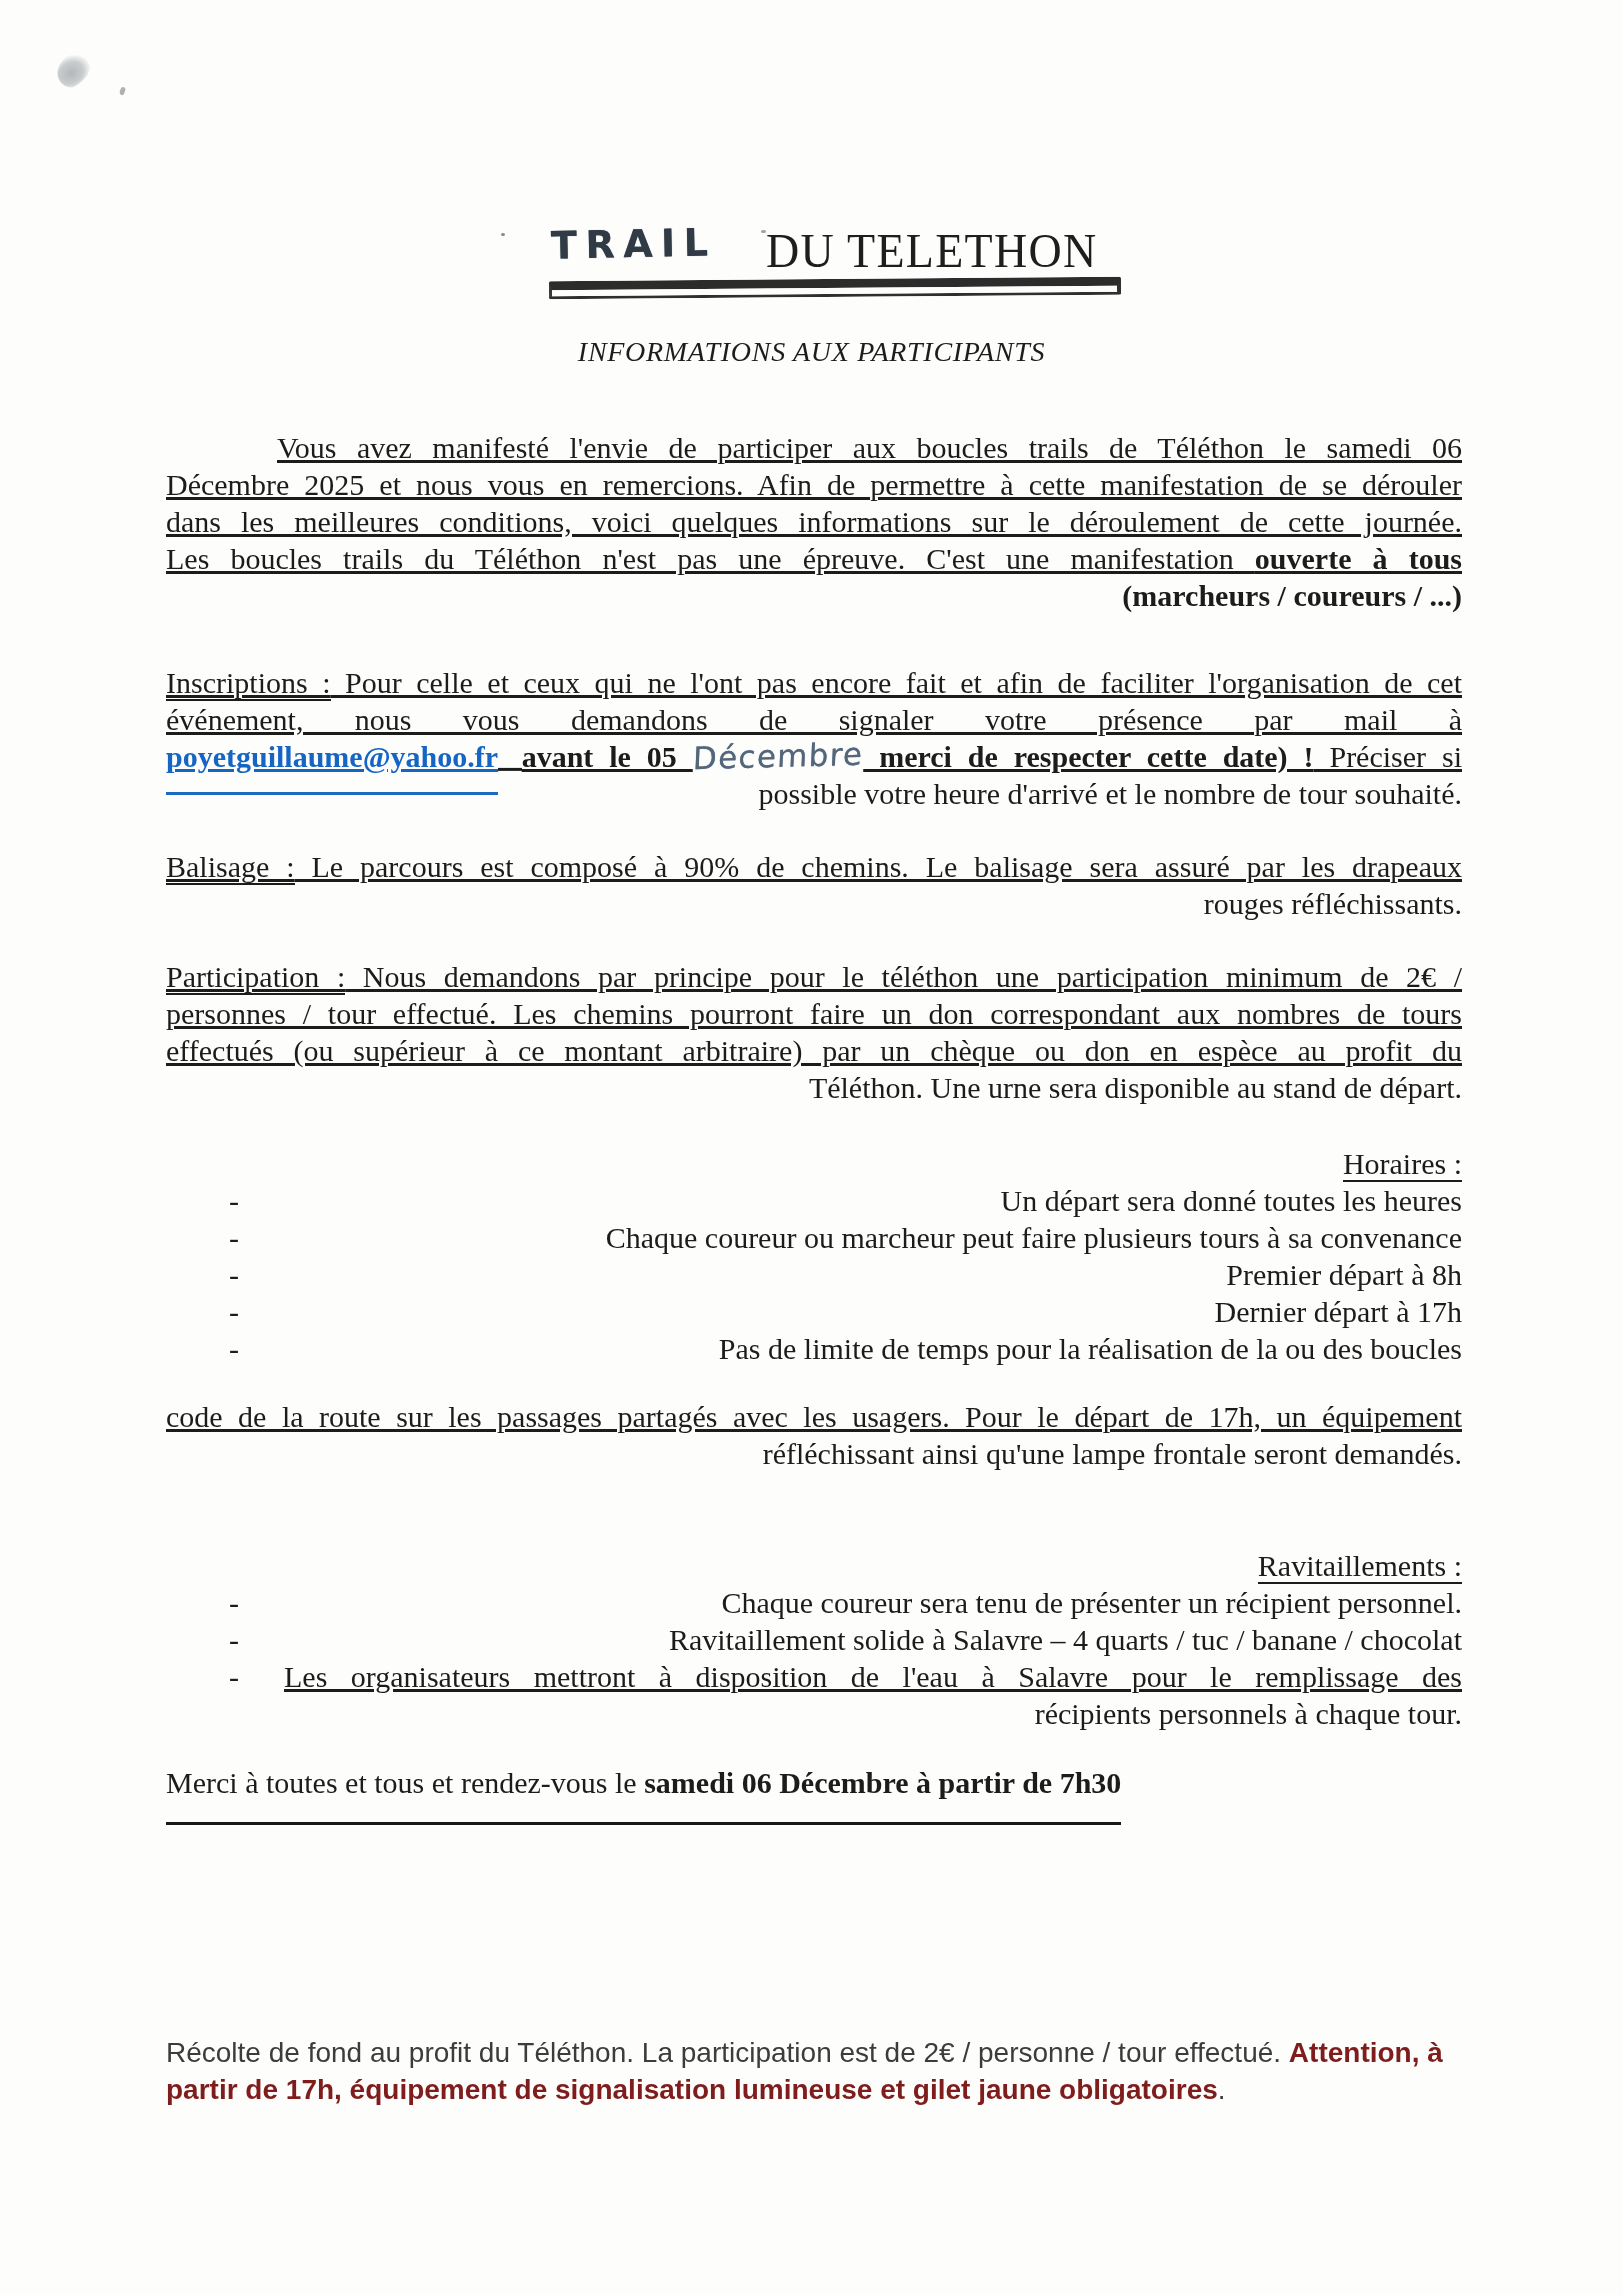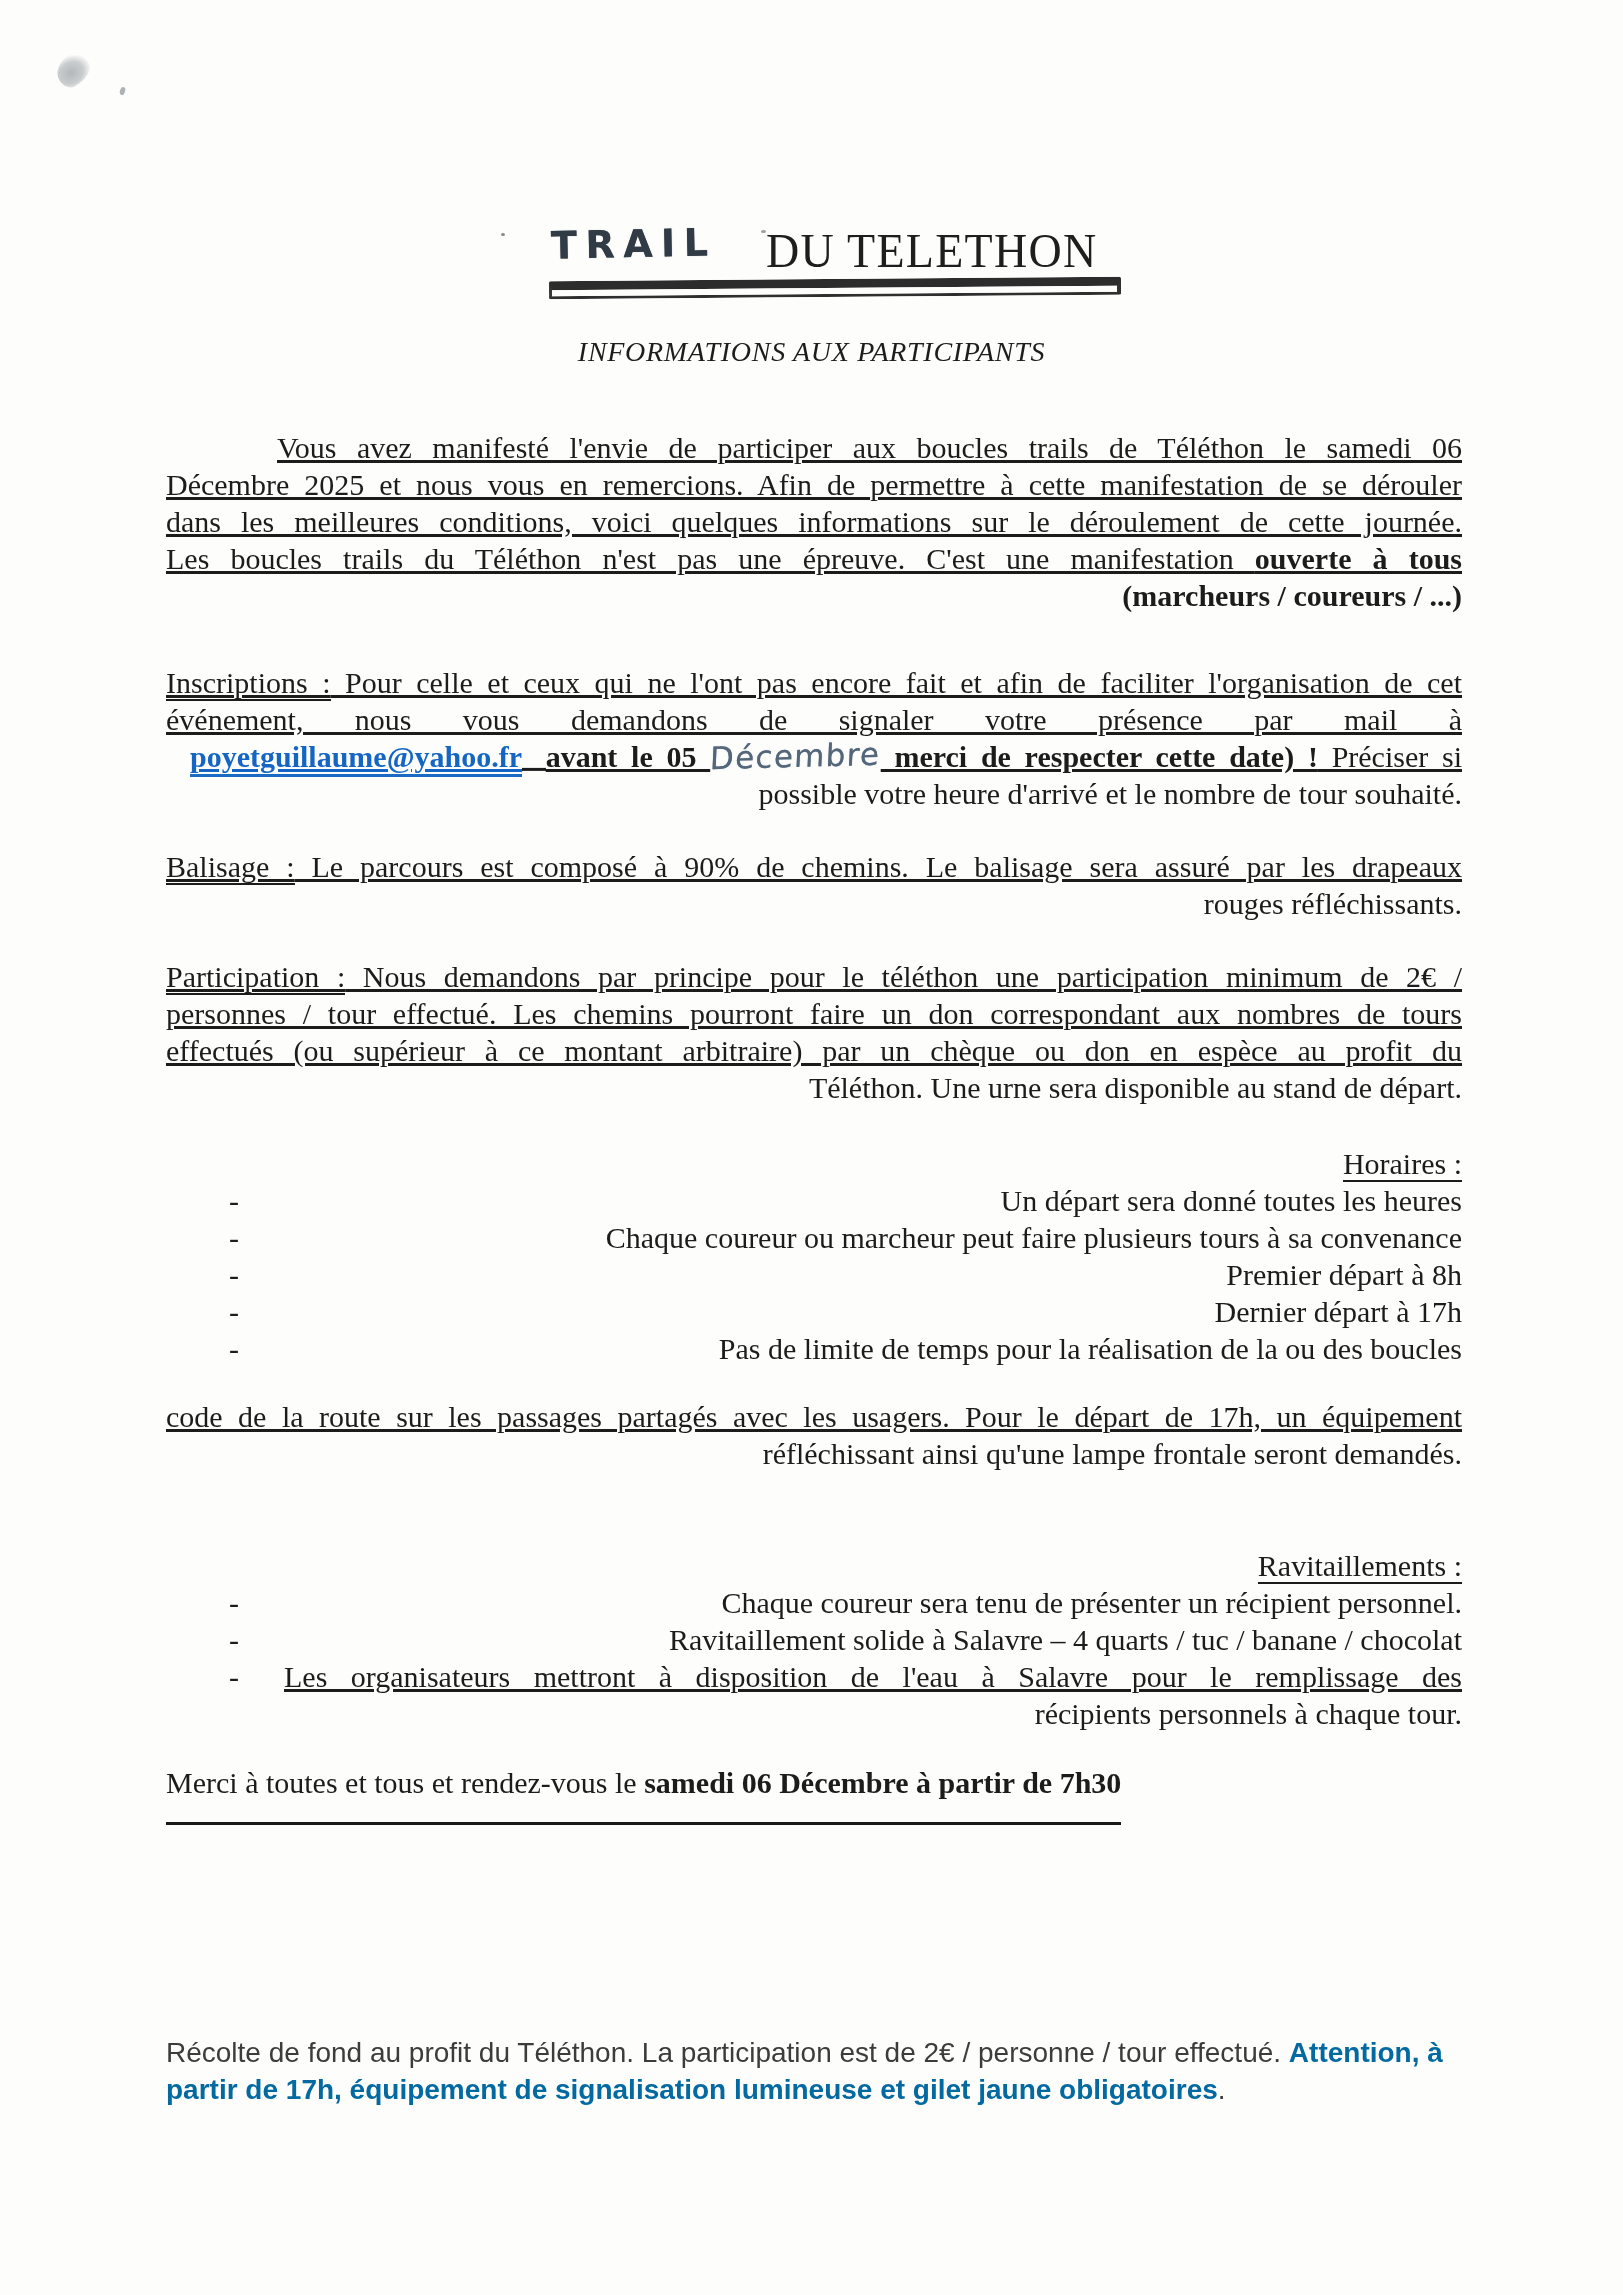--- a/index.html
+++ b/index.html
@@ -68,42 +68,42 @@
   .ln-last { text-align:right; }
   .indent { padding-left:111px; }
   b, .b { font-weight:bold; }
   .hu {            
     text-decoration:none;
     border-bottom:2.6px solid #1c1c1c;
     padding-bottom:0;
   }
   .email {
     color:#1566c4; font-weight:bold;
-    border-bottom:3.3px solid #1b6ac4; padding-bottom:1px;margin-left:24px;
+    border-bottom:3.3px solid #1b6ac4; padding-bottom:19px;
   }
   .u-gap { display:inline-block; width:23.6px; height:5.2px;
     border-bottom:3.9px solid #1d1d1d; transform:translateY(3.9px); }
   .hand {
     display:inline-block;
     font-family:"DejaVu Sans", sans-serif;
     font-size:31px; letter-spacing:1.3px; color:#54667a;
     transform:rotate(-1.5deg) skewX(-4deg);
     text-shadow:0 0 0.7px #6b7c8e;
   }
   .li { position:relative; padding-left:118px; }
   .li .dash { position:absolute; left:63px; top:0; }
   .closing-u { border-bottom:3.3px solid #191919; padding-bottom:23px; }
 
   
   .footer {
     left:166px; top:2034px; width:1303px;
     font-family:"Liberation Sans", sans-serif;
     font-size:28px; line-height:37px; color:#3c3c3c;
   }
-  .footer .b { color:#0369a1; }
+  .footer .b { color:#7f1d1d; }
 </style>
 </head>
 <body>
 
 <div class="abs smudge-1"></div>
 <div class="abs smudge-2"></div>
 <div class="abs dot-1"></div>
 <div class="abs dot-2"></div>
 
 <div class="abs title-hand">TRAIL</div>

